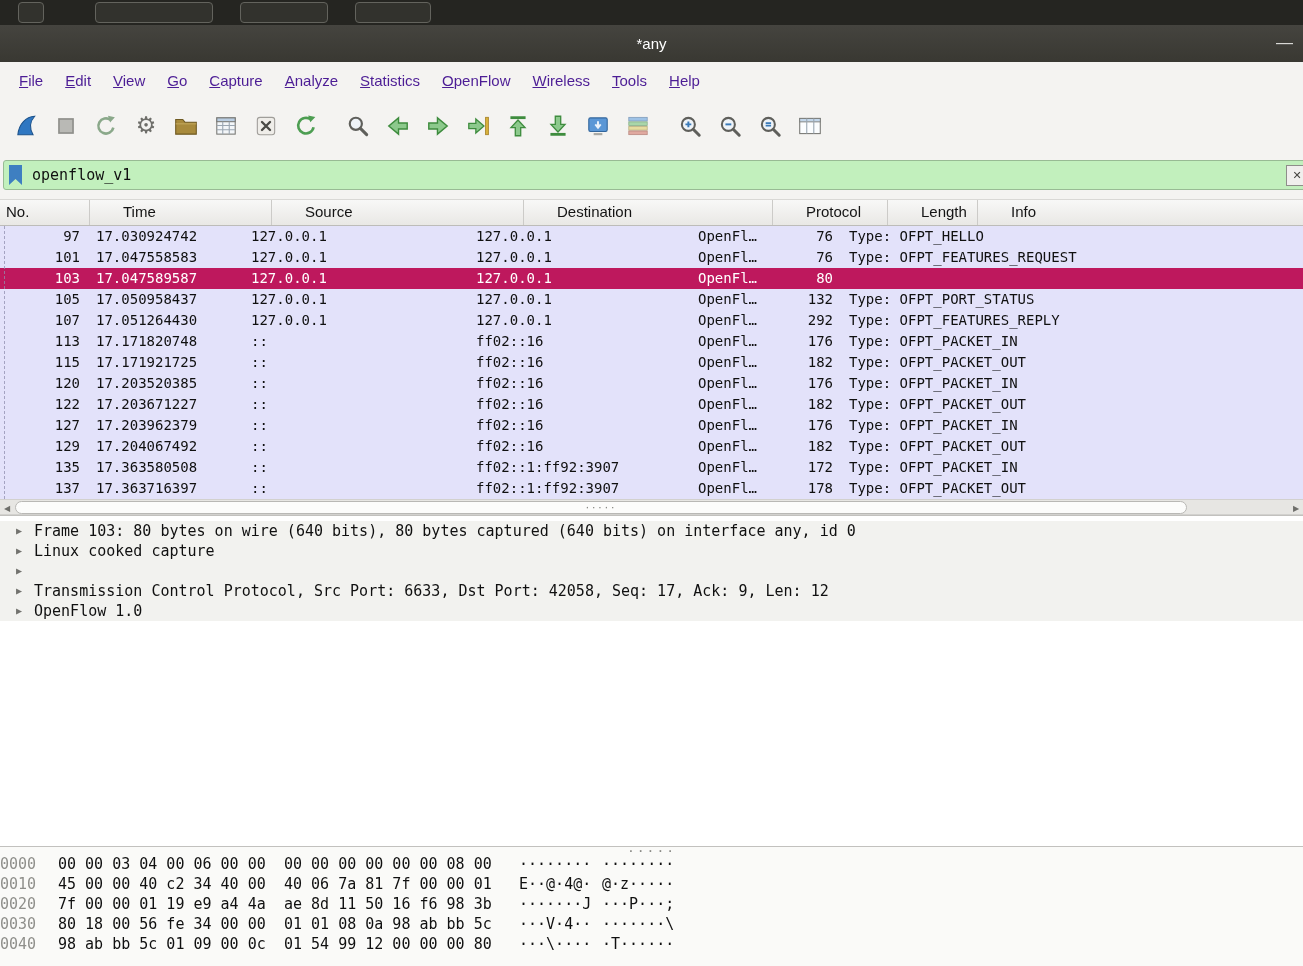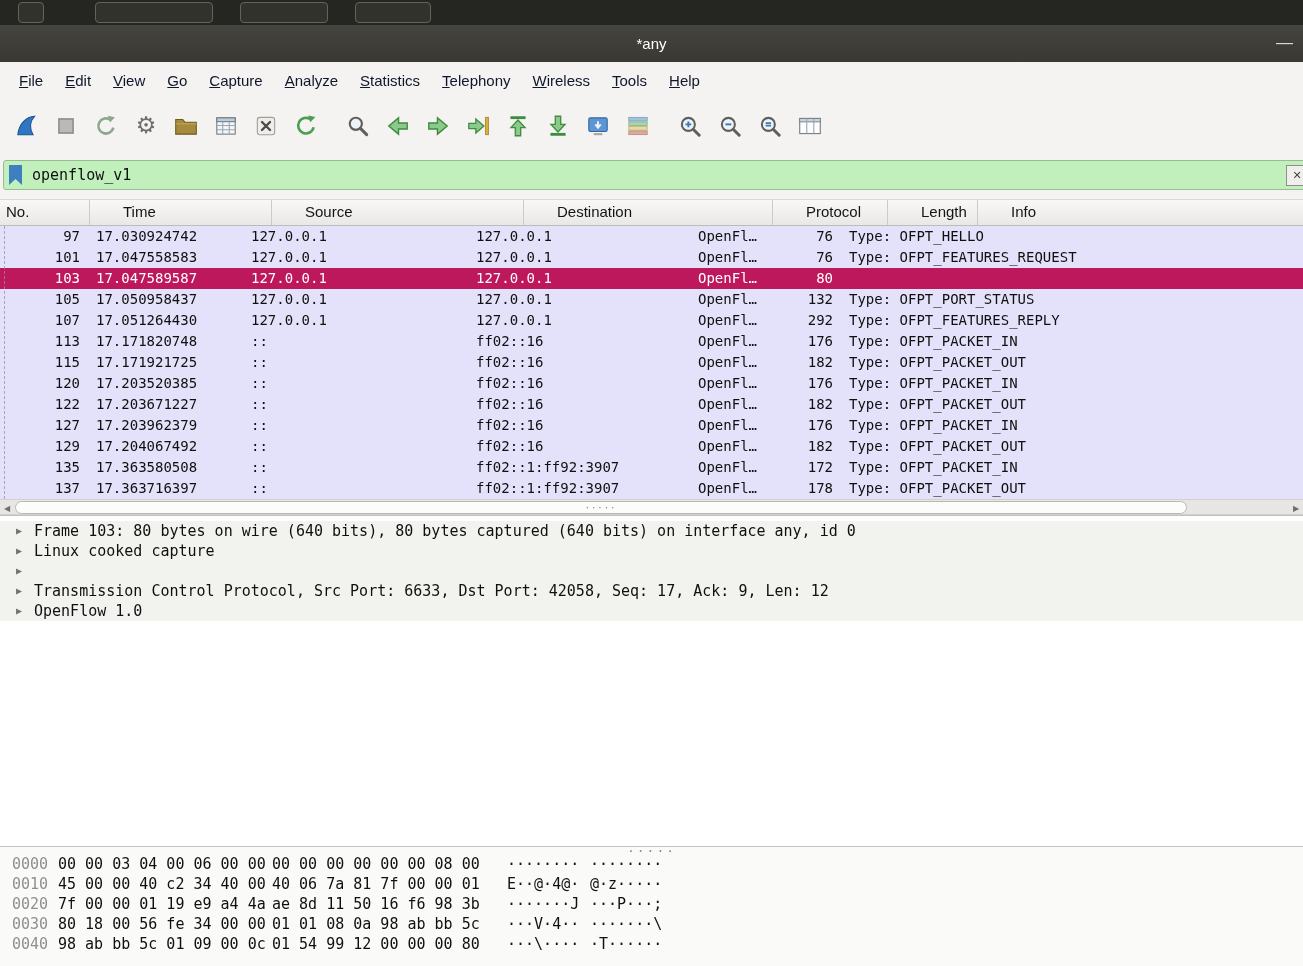--- a/index.html
+++ b/index.html
@@ -17,21 +17,21 @@
   
   .titlebar { position:absolute; left:0; top:25px; width:1303px; height:37px;
     background:linear-gradient(#45443f,#393832); color:#ffffff; }
   .titlebar .title { position:absolute; left:0; right:0; top:0; text-align:center;
     font-weight:normal; font-size:15px; line-height:37px; }
   .titlebar .minbtn { position:absolute; right:10px; top:0; line-height:35px; font-size:17px; color:#dededa; }
 
   
   .menubar { position:absolute; left:0; top:62px; width:1303px; height:37px;
     background:#f4f3f1; display:flex; align-items:center; padding-left:8px; }
-  .menu-item { display:inline-block; padding:6px 11px; font-size:15px; color:#0f172a; cursor:default; }
+  .menu-item { display:inline-block; padding:6px 11px; font-size:15px; color:#4c1d95; cursor:default; }
   .menu-item::first-letter { text-decoration:underline; }
 
   
   .toolbar { position:absolute; left:0; top:99px; width:1303px; height:53px;
     background:#f4f3f1; display:flex; align-items:center; padding-left:6px; }
   .tbtn { width:40px; height:40px; display:flex; align-items:center; justify-content:center; border-radius:3px; }
   .tgap { width:12px; }
   .gear-glyph { font-size:23px; color:#6e6e6a; line-height:1; }
 
   
@@ -85,23 +85,23 @@
     padding-left:34px; white-space:nowrap; overflow:hidden; }
   .dar { position:absolute; left:16px; top:0; font-size:10px; color:#72726e; }
 
   
   .hexpane { position:absolute; left:0; top:846px; width:1303px; height:120px;
     background:#fafaf8; border-top:1px solid #c2c1be;
     font-family:"DejaVu Sans Mono", monospace; font-size:15px; color:#101010; padding-top:7px; }
   .hex-grip { position:absolute; left:0; right:0; top:-4px; text-align:center;
     color:#8a8a86; font-size:13px; letter-spacing:2px; pointer-events:none; }
   .xrow { height:20px; line-height:20px; display:flex; white-space:pre; }
-  .xoff { width:44px; padding-left:12px; color:#8f8f8b; }
+  .xoff { width:44px; padding-left:0; color:#8f8f8b; }
   .xh1 { width:208px; margin-left:14px; }
-  .xh2 { width:208px; margin-left:6px; }
+  .xh2 { width:208px; margin-left:18px; }
   .xa1 { width:74px; margin-left:27px; }
   .xa2 { margin-left:9px; }
 
   svg { display:block; }
 </style>
 </head>
 <body>
 
 <div class="top-strip">
   <div class="ts-btn" style="left:18px;width:26px;"></div>
@@ -116,21 +116,21 @@
 </div>
 
 <div class="menubar">
   <span class="menu-item">File</span>
   <span class="menu-item">Edit</span>
   <span class="menu-item">View</span>
   <span class="menu-item">Go</span>
   <span class="menu-item">Capture</span>
   <span class="menu-item">Analyze</span>
   <span class="menu-item">Statistics</span>
-  <span class="menu-item">Telephony</span>
+  <span class="menu-item">OpenFlow</span>
   <span class="menu-item">Wireless</span>
   <span class="menu-item">Tools</span>
   <span class="menu-item">Help</span>
 </div>
 
 <div class="toolbar">
   <div class="tbtn" aria-label="start-capture">
     <svg width="26" height="26" viewBox="0 0 24 24">
         <path d="M4.5 20 C5.5 10 12 3.5 20 3 C15.5 8 15 14 18.5 20 Z" fill="#2f77c2" stroke="#1d538c" stroke-width="1"></path>
       </svg>

